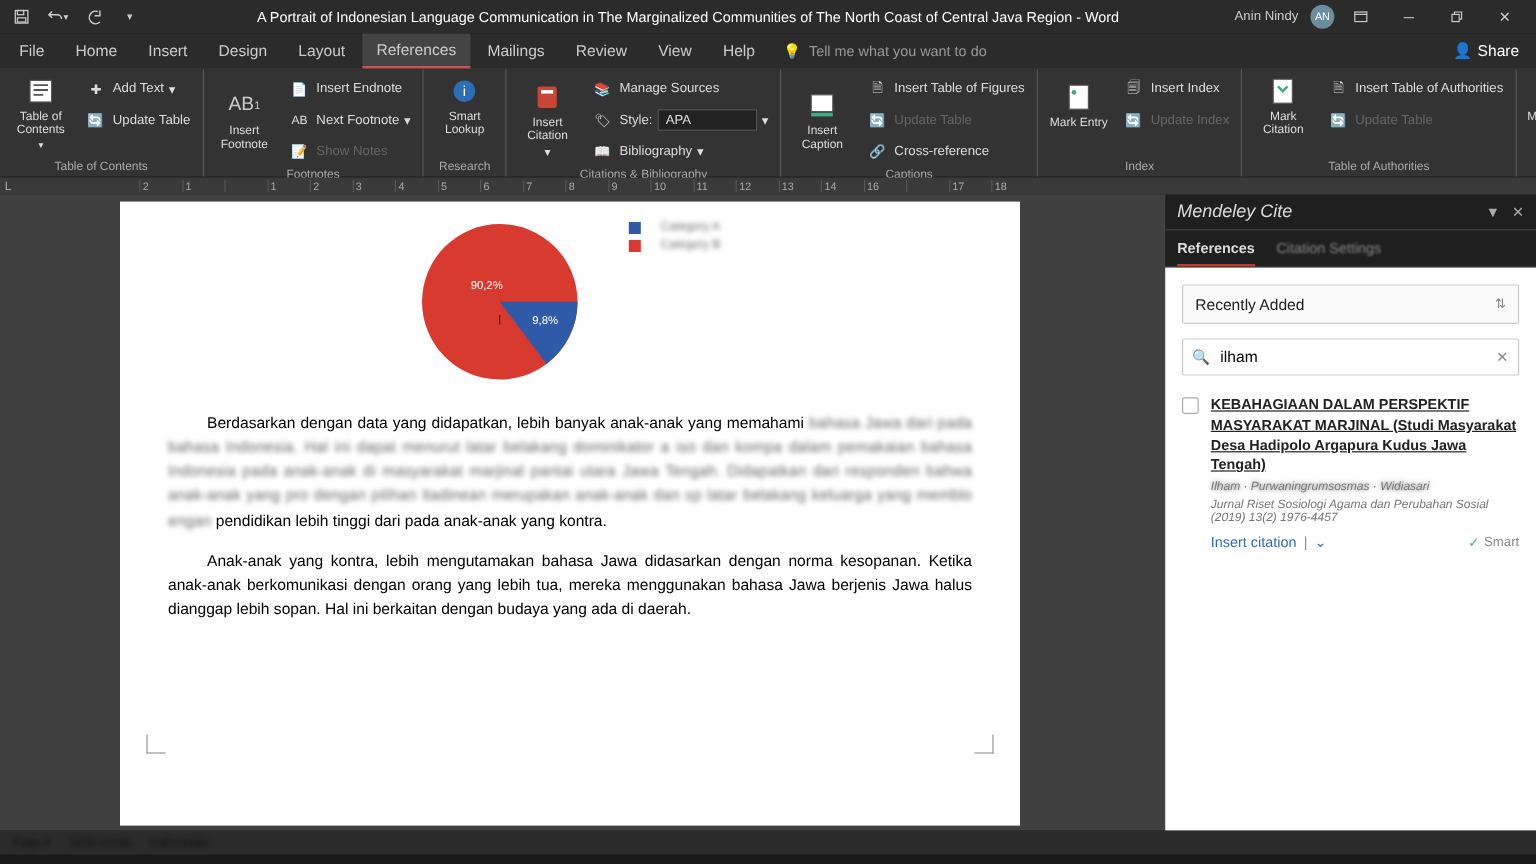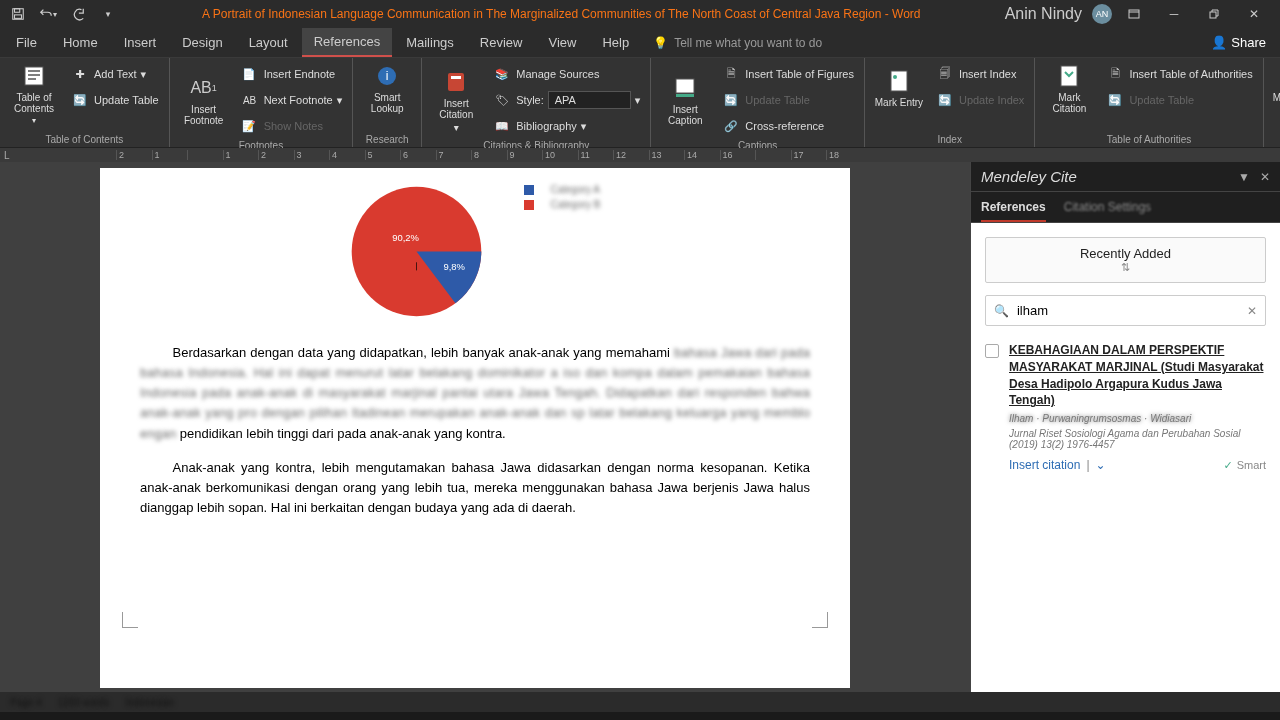--- a/index.html
+++ b/index.html
@@ -1,21 +1,21 @@
 <!DOCTYPE html>
 <html><head>
 <meta charset="utf-8">
 <style>
 * { margin: 0; padding: 0; box-sizing: border-box; font-family: 'Segoe UI', Tahoma, sans-serif; }
 body { background: #1a1a1a; width: 1280px; height: 720px; overflow: hidden; color: #fff; font-size: 12px; }
 
 
 .titlebar { height: 28px; background: #2b2b2b; display: flex; align-items: center; padding: 0 8px; }
 .titlebar-left { display: flex; gap: 10px; align-items: center; }
-.titlebar-center { flex: 1; text-align: center; font-size: 12px; color: #f97316; }
+.titlebar-center { flex: 1; text-align: center; font-size: 12px; color: #ffffff; }
 .titlebar-right { display: flex; gap: 4px; align-items: center; }
 .qat-btn { width: 20px; height: 20px; display: flex; align-items: center; justify-content: center; color: #ccc; cursor: pointer; }
 .avatar { width: 20px; height: 20px; border-radius: 50%; background: #6b8e9f; display: inline-flex; align-items: center; justify-content: center; font-size: 9px; margin-left: 6px; }
 .win-btn { width: 36px; height: 26px; display: flex; align-items: center; justify-content: center; color: #ccc; }
 
 
 .tabs { height: 30px; background: #2b2b2b; display: flex; align-items: center; padding: 0 4px; gap: 2px; border-bottom: 1px solid #3a3a3a; }
 .tab { padding: 6px 12px; font-size: 13px; color: #ccc; cursor: pointer; }
 .tab.active { background: #444; border-bottom: 2px solid #d0504b; }
 .tellme { display: flex; align-items: center; gap: 6px; margin-left: 10px; color: #999; font-size: 12px; }
@@ -53,21 +53,21 @@
 .blur { color: transparent; text-shadow: 0 0 4px rgba(0,0,0,0.6); }
 
 
 .pane { width: 310px; background: #1f1f1f; border-left: 1px solid #444; display: flex; flex-direction: column; }
 .pane-header { display: flex; align-items: center; justify-content: space-between; padding: 6px 10px; border-bottom: 1px solid #444; }
 .pane-title { font-size: 15px; font-style: italic; color: #ddd; filter: blur(0.5px); }
 .pane-tabs { display: flex; padding: 8px 10px 0 10px; gap: 18px; border-bottom: 1px solid #444; }
 .pane-tab { font-size: 12px; padding-bottom: 6px; color: #888; }
 .pane-tab.active { color: #ddd; border-bottom: 2px solid #c0392b; font-weight: 600; }
 .pane-body { padding: 14px 14px; background: #fff; color: #222; flex: 1; overflow: hidden; }
-.dropdown { width: 100%; border: 1px solid #ccc; background: #fafafa; padding: 8px 10px; font-size: 13px; display: flex; justify-content: space-between; align-items: center; border-radius: 2px; margin-bottom: 12px; flex-direction: column; }
+.dropdown { width: 100%; border: 1px solid #ccc; background: #fafafa; padding: 8px 10px; font-size: 13px; display: flex; justify-content: space-between; align-items: center; border-radius: 2px; margin-bottom: 12px; }
 .search-box { width: 100%; border: 1px solid #ccc; padding: 7px 8px; display: flex; align-items: center; gap: 8px; border-radius: 2px; margin-bottom: 16px; }
 .search-box input { border: none; outline: none; flex: 1; font-size: 13px; }
 .ref-item { display: flex; gap: 10px; font-size: 12px; }
 .ref-check { width: 14px; height: 14px; border: 1px solid #aaa; border-radius: 2px; flex-shrink: 0; margin-top: 2px; }
 .ref-title { font-weight: 700; font-size: 12px; line-height: 1.4; margin-bottom: 4px; text-decoration: underline; }
 .ref-meta { font-size: 10px; color: #777; font-style: italic; margin-bottom: 4px; }
 .ref-actions { display: flex; justify-content: space-between; align-items: center; margin-top: 8px; font-size: 12px; }
 .insert-link { color: #2e6db4; display: flex; align-items: center; gap: 6px; }
 .cited-badge { color: #888; font-size: 11px; display: flex; align-items: center; gap: 4px; }
 
@@ -96,21 +96,21 @@
     <span class="qat-btn">
         <svg width="14" height="14" viewBox="0 0 16 16" fill="none" stroke="#ccc" stroke-width="1.4">
           <path d="M12 3a6 6 0 1 0 2 10"></path>
           <path d="M14 2v5h-5"></path>
         </svg>
       </span>
     <span class="qat-btn" style="font-size:9px">▾</span>
   </div>
   <div class="titlebar-center">A Portrait of Indonesian Language Communication in The Marginalized Communities of The North Coast of Central Java Region  -  Word</div>
   <div class="titlebar-right">
-    <span style="font-size:16px;color:#ccc">Anin Nindy</span>
+    <span style="font-size:11px;color:#ccc">Anin Nindy</span>
     <span class="avatar">AN</span>
     <span class="win-btn">
         <svg width="12" height="10" viewBox="0 0 12 10" fill="none" stroke="#ccc">
           <rect x="1" y="1" width="10" height="8"></rect>
           <path d="M1 3h10"></path>
         </svg>
       </span>
     <span class="win-btn">─</span>
     <span class="win-btn">
         <svg width="10" height="10" viewBox="0 0 10 10" fill="none" stroke="#ccc">

